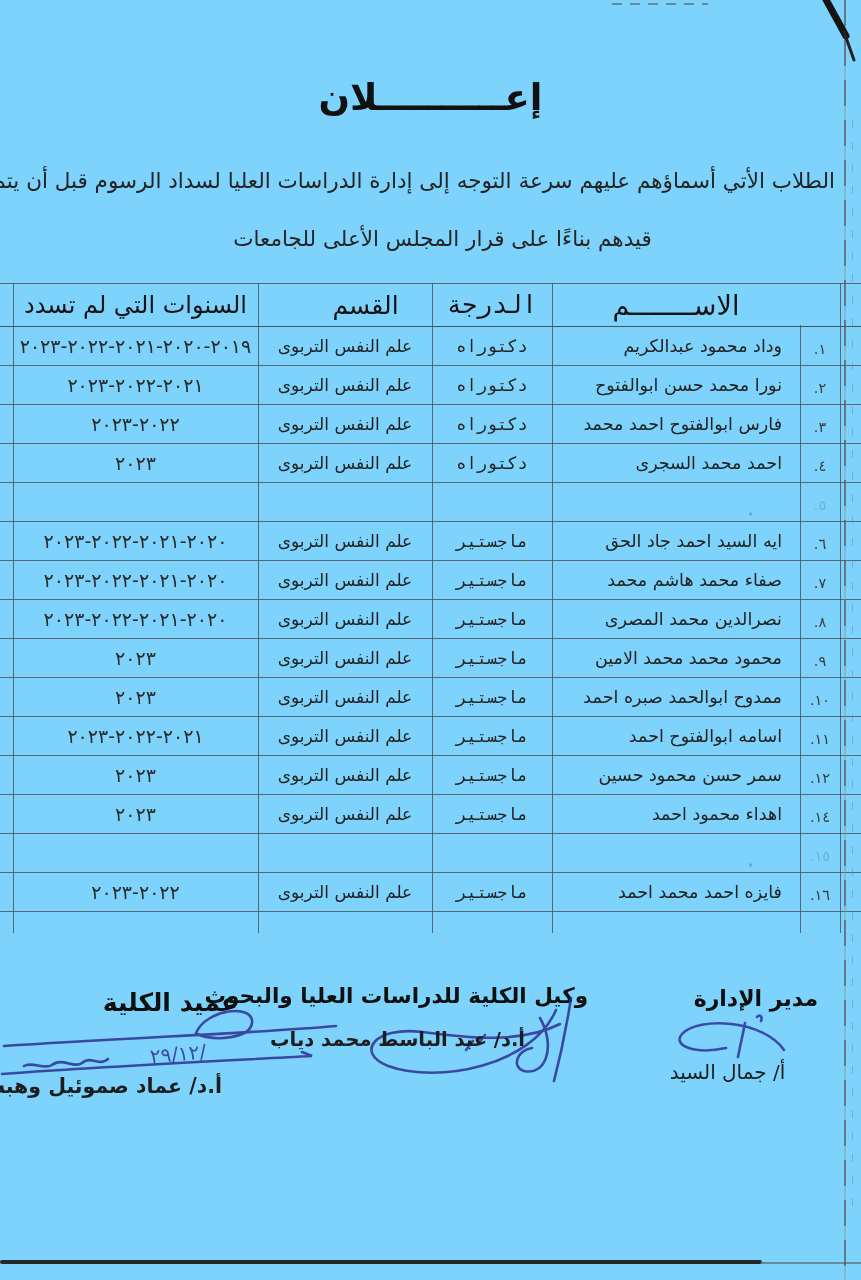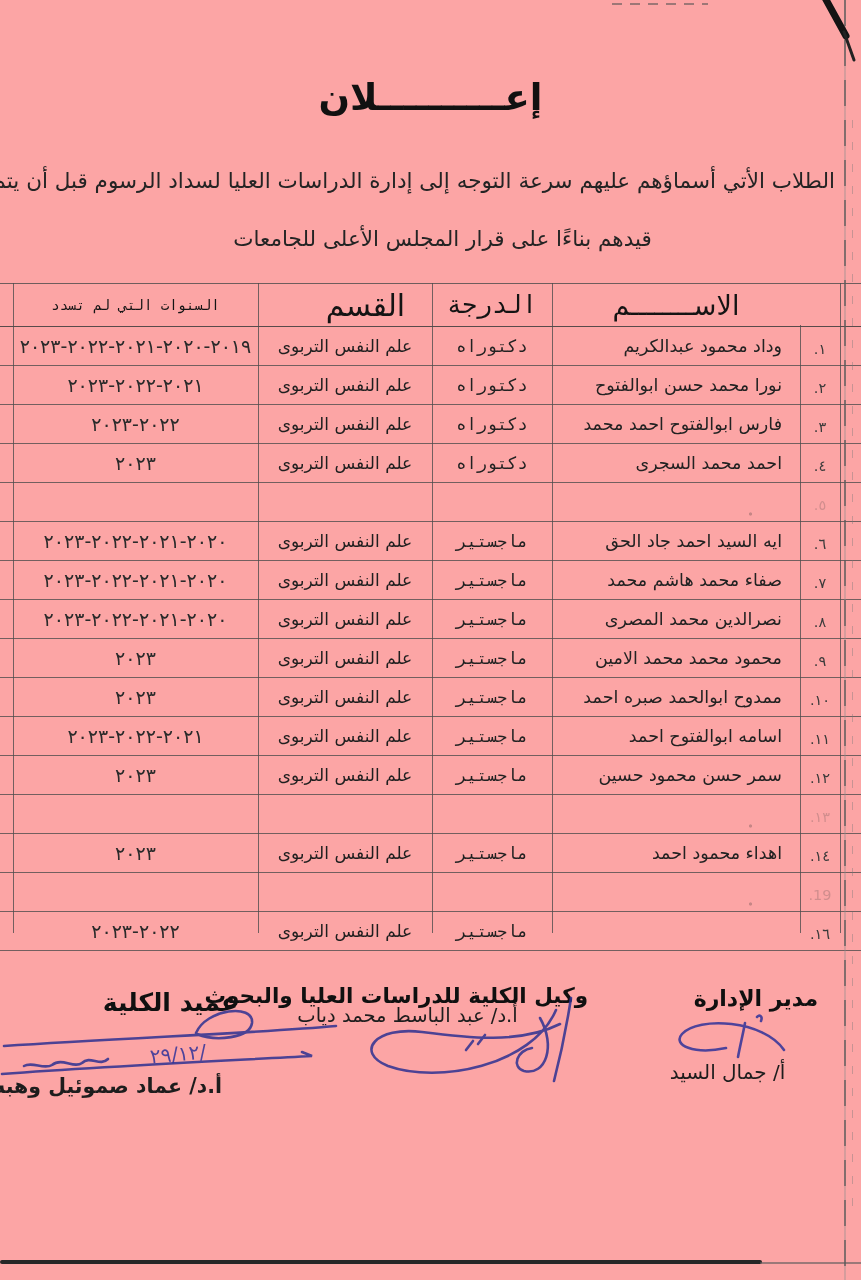--- a/index.html
+++ b/index.html
@@ -1,18 +1,18 @@
 <!DOCTYPE html>
 <html lang="ar" dir="rtl"><head>
 <meta charset="utf-8">
 <style>
   html,body{margin:0;padding:0;background:#e8e8e6;}
   .page{
     position:relative; width:861px; height:1280px; margin:0 auto;
-    background:#fca5a5; overflow:hidden;
+    background:#7dd3fc; overflow:hidden;
     font-family:"DejaVu Sans", sans-serif; color:#1c1c1c;
     direction:rtl;
   }
   
   .doc-title{
     position:absolute; top:76px; left:0; width:100%;
     text-align:center; font-size:37px; font-weight:bold; color:#111;
     letter-spacing:0px;
   }
   .intro1{
@@ -34,22 +34,22 @@
   }
   .trow.head{ height:42px; border-top:1.5px solid rgba(75,75,75,.8); border-bottom:1.2px solid rgba(60,60,60,.85);}
   .c{ overflow:visible; white-space:nowrap; }
   .c-no{ grid-column:2; text-align:center; font-size:14.5px; color:#3a3a3a; padding-top:6px;}
   .c-name{ grid-column:3; padding-right:18px; font-size:17.5px; color:#222;}
   .c-degree{ grid-column:4; text-align:center; font-size:17px; color:#222;font-family:Liberation Mono, monospace;}
   .c-dept{ grid-column:5; text-align:center; font-size:17px; color:#1f1f1f;}
   .c-years{ grid-column:6; text-align:center; font-size:19px; color:#2a2a2a; letter-spacing:.5px;}
   .head .c-name{ font-size:27px; text-align:center; padding-right:0; color:#141414;}
   .head .c-degree{ font-size:25px; color:#141414;}
-  .head .c-dept{ font-size:30px; color:#141414;padding-left:41px;}
-  .head .c-years{ font-size:14px; color:#141414; letter-spacing:0;font-family:Liberation Mono, monospace;}
+  .head .c-dept{ font-size:25px; color:#141414;padding-left:41px;}
+  .head .c-years{ font-size:24px; color:#141414; letter-spacing:0;}
   .trow.faded .c{ opacity:.22; filter:blur(.7px); }
   .trow.faded{
     background-image:
       radial-gradient(circle, rgba(40,40,40,.25) 1.2px, transparent 2px),
       radial-gradient(circle, rgba(40,40,40,.2) 1px, transparent 1.8px),
       radial-gradient(circle, rgba(40,40,40,.2) 1px, transparent 1.8px),
       radial-gradient(circle, rgba(40,40,40,.18) 1px, transparent 1.8px);
     background-repeat:no-repeat;
     background-position: 320px 12px, 480px 20px, 600px 10px, 180px 22px;
   }
@@ -60,21 +60,21 @@
   .vl-552{left:552px; height:650px;}
   .vl-800{left:800px; top:42px; height:608px;}
   .vl-840{left:840px; height:650px;}
   
   .sig-title{ position:absolute; font-weight:800; color:#101010; white-space:nowrap;}
   .sig-name{ position:absolute; color:#1d1d1d; white-space:nowrap;}
   .t-director{ top:986px; left:688px; width:130px; font-size:22px; }
   .t-vicedean{ top:983px; left:262px; width:326px; font-size:21.5px; text-align:center; font-weight:900;}
   .t-dean{ top:988px; left:88px; width:165px; font-size:25px; text-align:center; font-weight:900;}
   .n-director{ top:1060px; left:665px; width:125px; font-size:20px; text-align:center;}
-  .n-vicedean{ top:1004px; left:290px; width:235px; font-size:19.5px; text-align:center; font-weight:400;}
+  .n-vicedean{ top:1028px; left:290px; width:235px; font-size:19.5px; text-align:center; font-weight:700;}
   .n-dean{ top:1074px; left:2px; width:220px; font-size:20.5px; text-align:center; font-weight:700;}
   .sig-svg{ position:absolute; pointer-events:none;}
   .sig-date{
     position:absolute; top:1042px; left:118px; width:120px;
     color:#30339a; font-size:20px; transform:rotate(-5deg);
     opacity:.85; text-align:center; direction:ltr;
   }
   
   .edge-line{ position:absolute; top:0; left:844px; width:2px; height:1280px;
     background:repeating-linear-gradient(to bottom, rgba(90,90,90,.75) 0 26px, rgba(140,140,140,.35) 26px 40px);}
@@ -182,43 +182,37 @@
       <div class="c c-dept">علم النفس التربوى</div>
       <div class="c c-years">٢٠٢١-٢٠٢٢-٢٠٢٣</div>
     </div>
         <div class="trow">
       <div class="c c-no">١٢.</div>
       <div class="c c-name">سمر حسن محمود حسين</div>
       <div class="c c-degree">ماجستير</div>
       <div class="c c-dept">علم النفس التربوى</div>
       <div class="c c-years">٢٠٢٣</div>
     </div>
+        <div class="trow">
+      <div class="c c-no">١٤.</div>
+      <div class="c c-name">اهداء محمود احمد</div>
+      <div class="c c-degree">ماجستير</div>
+      <div class="c c-dept">علم النفس التربوى</div>
+      <div class="c c-years">٢٠٢٣</div>
+    </div>
         <div class="trow faded">
-      <div class="c c-no">١٣.</div>
+      <div class="c c-no">١٥.</div>
       <div class="c c-name"></div>
       <div class="c c-degree"></div>
       <div class="c c-dept"></div>
       <div class="c c-years"></div>
     </div>
         <div class="trow">
-      <div class="c c-no">١٤.</div>
-      <div class="c c-name">اهداء محمود احمد</div>
-      <div class="c c-degree">ماجستير</div>
-      <div class="c c-dept">علم النفس التربوى</div>
-      <div class="c c-years">٢٠٢٣</div>
-    </div>
-        <div class="trow faded">
-      <div class="c c-no">19.</div>
-      <div class="c c-name"></div>
-      <div class="c c-degree"></div>
-      <div class="c c-dept"></div>
-      <div class="c c-years"></div>
-    </div>
-        <div class="trow">
       <div class="c c-no">١٦.</div>
+      <div class="c c-name">فايزه احمد محمد احمد</div>
       <div class="c c-degree">ماجستير</div>
       <div class="c c-dept">علم النفس التربوى</div>
       <div class="c c-years">٢٠٢٢-٢٠٢٣</div>
     </div>
       </div>
 
     <div class="vline vl-13"></div>
     <div class="vline vl-258"></div>
     <div class="vline vl-432"></div>
     <div class="vline vl-552"></div>

